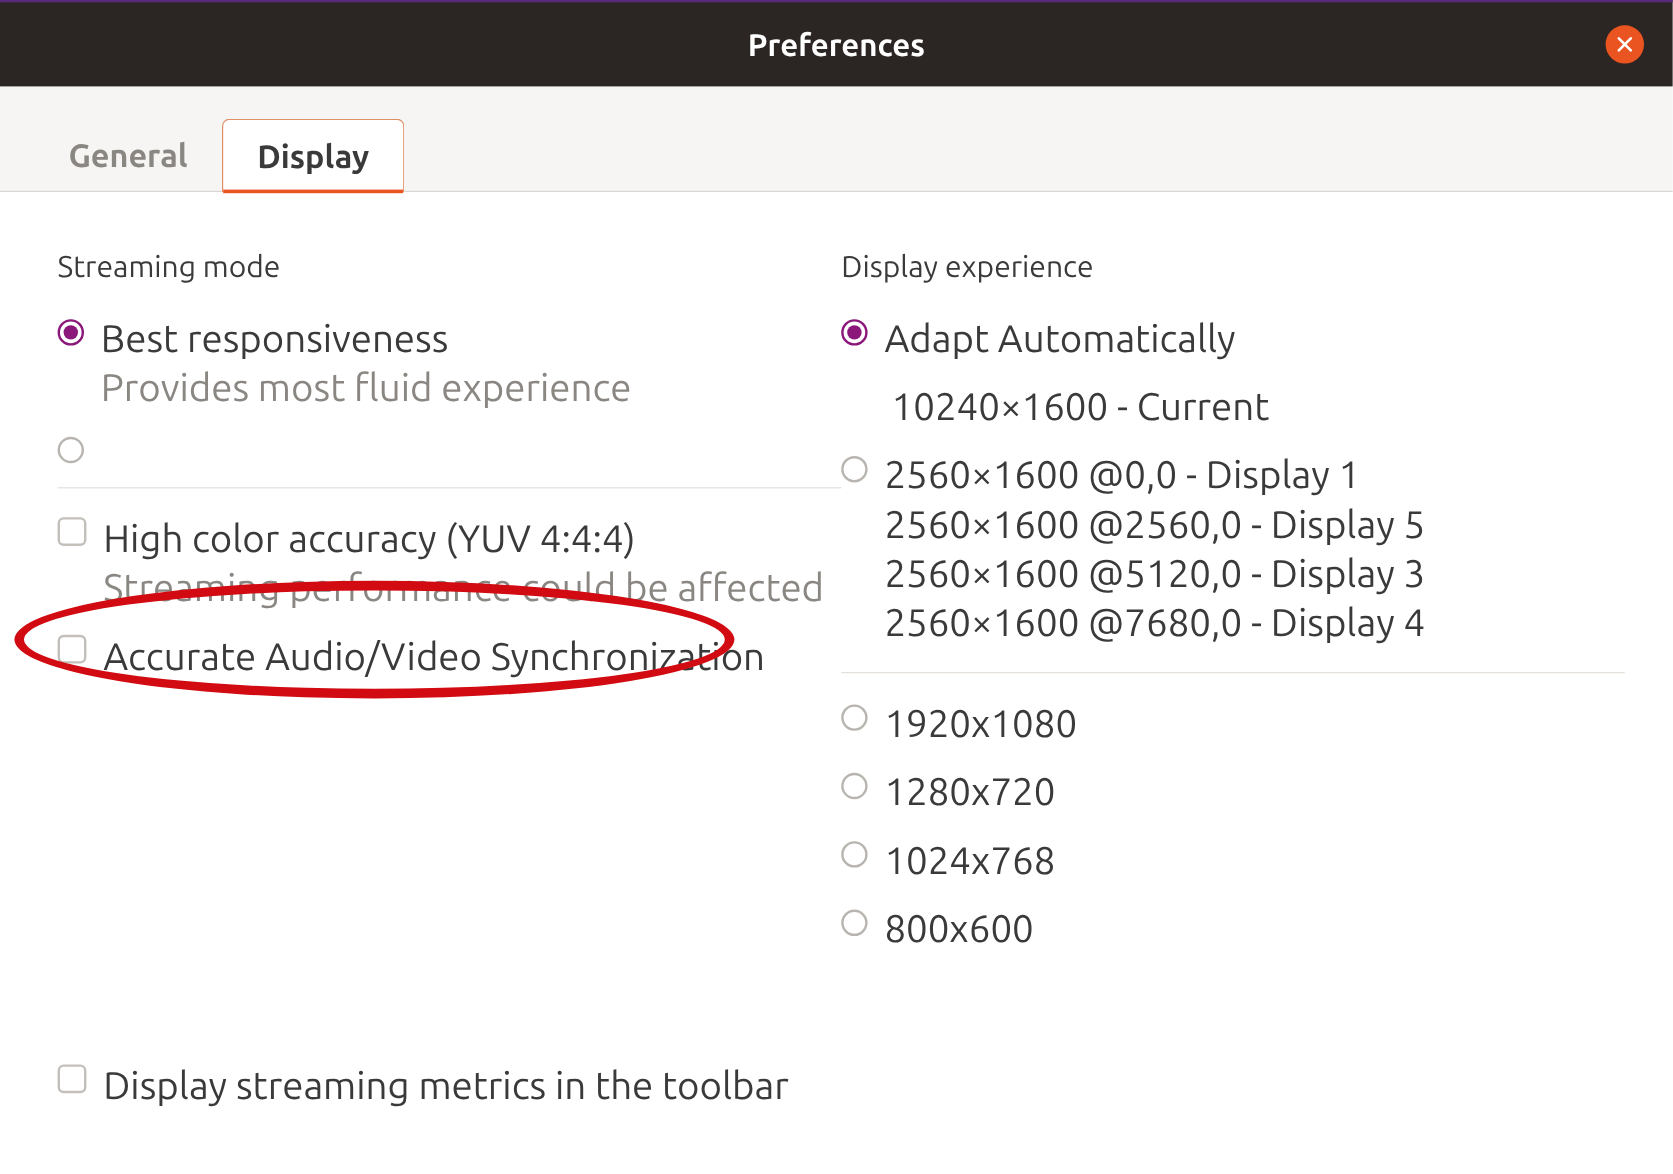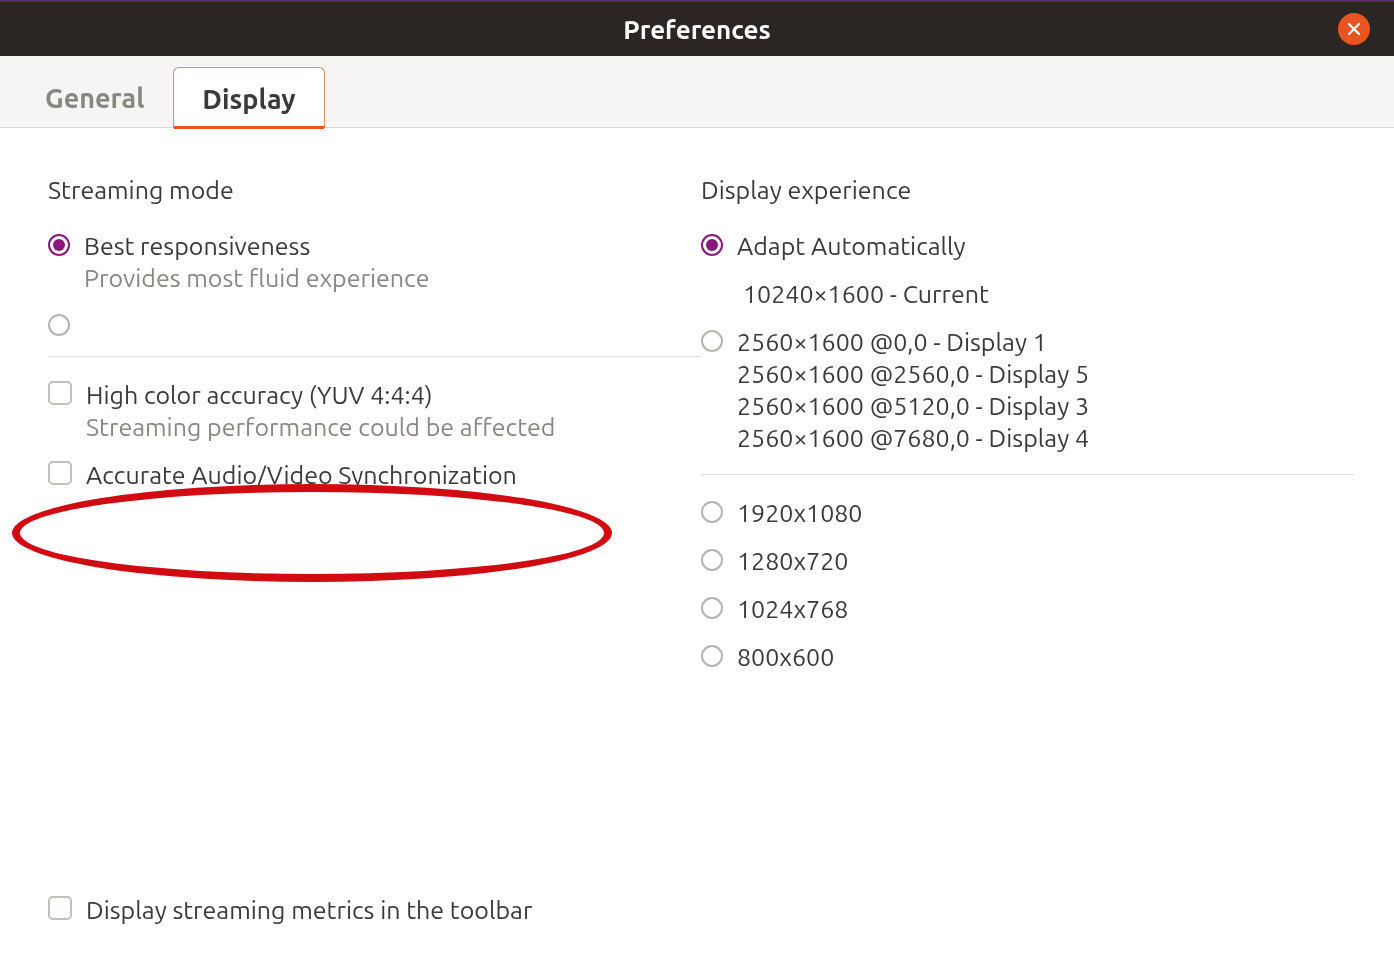--- a/index.html
+++ b/index.html
@@ -1,39 +1,39 @@
 <!DOCTYPE html>
 <html><head>
 <meta charset="utf-8">
 <style>
   * { box-sizing: border-box; margin: 0; padding: 0; }
   html, body { width: 1394px; height: 978px; font-family: "Ubuntu", "Segoe UI", Arial, sans-serif; background: #fff; color: #333; }
   .titlebar {
     background: #2b2523;
-    height: 56px;
+    height: 72px;
     display: flex;
     align-items: center;
     justify-content: center;
     position: relative;
     border-top: 2px solid #5a2a7a;
   }
   .titlebar-title { color: #fff; font-size: 26px; font-weight: 700; }
   .close-btn {
     position: absolute; right: 24px; top: 50%; transform: translateY(-50%);
     width: 32px; height: 32px; border-radius: 50%;
     background: #e95420; display: flex; align-items: center; justify-content: center;
     cursor: pointer;
   }
   .close-btn svg { width: 14px; height: 14px; }
   .tabbar {
     background: #f6f5f4;
     border-bottom: 1px solid #d9d6d3;
     display: flex;
-    padding-left: 16px;
-    height: 72px;
+    padding-left: 28px;
+    height: 88px;
     align-items: flex-end;
   }
   .tab {
     padding: 16px 28px 14px;
     font-size: 27px;
     color: #8a8782;
     font-weight: 700;
     cursor: pointer;
     border: 1px solid transparent;
     border-bottom: none;
@@ -68,21 +68,21 @@
   }
   .radio.checked { border-color: #8a1779; }
   .radio.checked::after {
     content: ""; position: absolute; left: 50%; top: 50%; transform: translate(-50%,-50%);
     width: 12px; height: 12px; border-radius: 50%; background: #8a1779;
   }
   .checkbox {
     width: 24px; height: 24px; border: 2px solid #c3bfba; border-radius: 5px;
     flex-shrink: 0; margin-top: 2px; background: #fff; cursor: pointer;
   }
-  .option-text { font-size: 25px; line-height: 1.28; }
+  .option-text { font-size: 32px; line-height: 1.28; }
   .option-label { color: #3a3a3a; }
   .option-desc  { color: #8a8782; text-align: center; }
   .multiline { display: block; }
   .divider { border: none; border-top: 1px solid #e3e0dc; margin: 10px 0 16px; }
   .footer {
     position: absolute;
     bottom: 42px;
     left: 48px;
     display: flex;
     align-items: flex-start;

